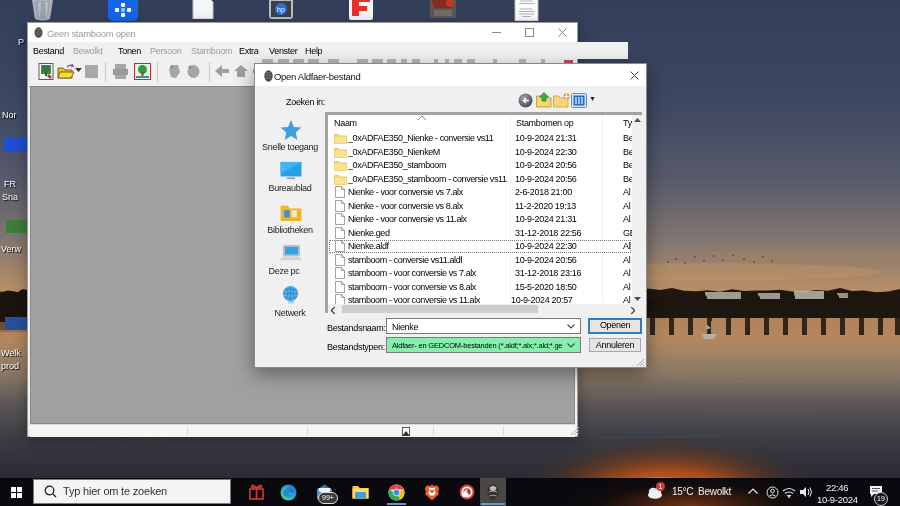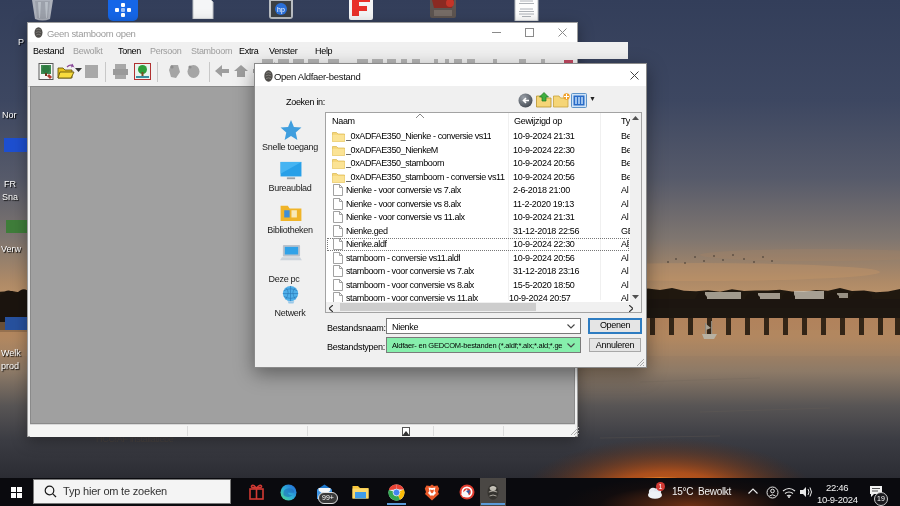--- a/index.html
+++ b/index.html
@@ -213,21 +213,21 @@
   </div>
 
   <div class="abs" style="left:0;top:19px;width:600px;height:17px;background:#f0f0f0;color:#000;">
     <span class="abs t9" style="left:5px;top:4px;">Bestand</span>
     <span class="abs t9" style="left:45px;top:4px;color:#9c9c9c;">Bewolkt</span>
     <span class="abs t9" style="left:90px;top:4px;">Tonen</span>
     <span class="abs t9" style="left:122px;top:4px;color:#9c9c9c;">Persoon</span>
     <span class="abs t9" style="left:163px;top:4px;color:#9c9c9c;">Stamboom</span>
     <span class="abs t9" style="left:211px;top:4px;">Extra</span>
     <span class="abs t9" style="left:241px;top:4px;">Venster</span>
-    <span class="abs t9" style="left:287px;top:4px;">Help</span>
+    <span class="abs t9" style="left:277px;top:4px;">Help</span>
   </div>
 
   <div class="abs" style="left:0;top:36px;width:549px;height:27px;background:#f0f0f0;border-bottom:1px solid #d5d5d5;">
     <svg class="abs" style="left:10px;top:4px" width="17" height="17" viewBox="0 0 17 17">
       <rect x="1" y="0.5" width="14" height="16" fill="#f6f8f6" stroke="#5a5a5a" stroke-width="1"></rect>
       <path d="M3,2 L13,2 L13,11 L3,11 Z" fill="#3e8a52"></path>
       <path d="M7,10 L9,10 L9,13 L7,13 Z" fill="#6a3a1e"></path>
       <path d="M5,3 Q8,1.5 11,3 L12,7 L10,10 L6,10 L4,7 Z" fill="#2e7a40"></path>
       <path d="M11,11 L14,14 L12,16 L9,13 Z" fill="#b03a2e"></path>
     </svg>
@@ -377,39 +377,39 @@
       <path d="M1,3 L9,3 L11,6 L24,6 L24,20 L1,20 Z" fill="#f0b429"></path>
       <rect x="5" y="8" width="6" height="8" fill="#3f8ed8"></rect>
       <rect x="13" y="8" width="6" height="8" fill="#f8e9b8"></rect>
     </svg>
     <div class="abs t9" style="left:0px;top:161px;width:70px;">Bibliotheken</div>
     <svg class="abs" style="left:23px;top:180px" width="26" height="20" viewBox="0 0 27 21">
       <rect x="5" y="1" width="18" height="12" rx="1" fill="#b9c2cc"></rect>
       <rect x="7" y="3" width="14" height="8" fill="#30a2e8"></rect>
       <path d="M2,17 L25,17 L23,14 L4,14 Z" fill="#ccd4dc"></path>
     </svg>
-    <div class="abs t9" style="left:0px;top:202px;width:58px;margin-top:8px;">Deze pc</div>
+    <div class="abs t9" style="left:0px;top:202px;width:58px;">Deze pc</div>
     <svg class="abs" style="left:25px;top:221px" width="22" height="20" viewBox="0 0 23 21">
       <circle cx="11" cy="9" r="8" fill="#4fb0ea"></circle>
       <path d="M4,6 Q11,2 18,6 M3,9 L19,9 M4,12 Q11,16 18,12 M11,1 L11,17 M6,3 Q11,7 6,15 M16,3 Q11,7 16,15" stroke="#2a7ab8" stroke-width="0.7" fill="none"></path>
       <path d="M8,17 L15,17 L14,19.5 L9,19.5 Z" fill="#9ac8e8"></path>
     </svg>
     <div class="abs t9" style="left:0px;top:244px;width:70px;">Netwerk</div>
   </div>
 
-  <div class="abs" style="left:70px;top:48px;width:317px;height:201px;background:#fff;border:1px solid #a3a3a3;box-sizing:border-box;color:#000;">
+  <div class="abs" style="left:70px;top:48px;width:317px;height:201px;background:#fff;border:3px solid #a3a3a3;box-sizing:border-box;color:#000;">
     <div class="abs" style="left:182px;top:0;width:1px;height:187px;background:#f0f0f0;"></div>
     <div class="abs" style="left:274px;top:0;width:1px;height:187px;background:#f0f0f0;"></div>
 
     <div class="abs" style="left:0;top:0;width:315px;height:17px;">
       <span class="abs t9" style="left:6px;top:3px;">Naam</span>
       <svg class="abs" style="left:90px;top:1px" width="8" height="4" viewBox="0 0 8 4">
             <path d="M0,4 L4,0 L8,4" fill="none" stroke="#888" stroke-width="1"></path>
           </svg>
-      <span class="abs t9" style="left:188px;top:3px;">Gewijzigd op</span>
+      <span class="abs t9" style="left:188px;top:3px;">Stambomen op</span>
       <span class="abs t9" style="left:295px;top:3px;">Ty</span>
     </div>
     <div id="rows" class="abs" style="left:0;top:17px;width:304px;height:172px;">
           <div class="abs" style="left:1px;top:0px;width:302px;height:13px;">
             <svg class="abs" style="left:5px;top:1px" width="13" height="11" viewBox="0 0 13 11">
               <path d="M0.5,1.5 L4.5,1.5 L6,3 L12.5,3 L12.5,10.5 L0.5,10.5 Z" fill="#f5d577" stroke="#d8b44a" stroke-width="0.7"></path>
               <path d="M0.5,3.8 L12.5,3.8 L12.5,10.5 L0.5,10.5 Z" fill="#fbe395"></path>
             </svg>
             <span class="abs t9" style="left:19px;top:1px;max-width:165px;letter-spacing:-0.4px;overflow:hidden;display:inline-block;">_0xADFAE350_Nienke - conversie vs11</span>
             <span class="abs t9" style="left:186px;top:1px;">10-9-2024 21:31</span>

